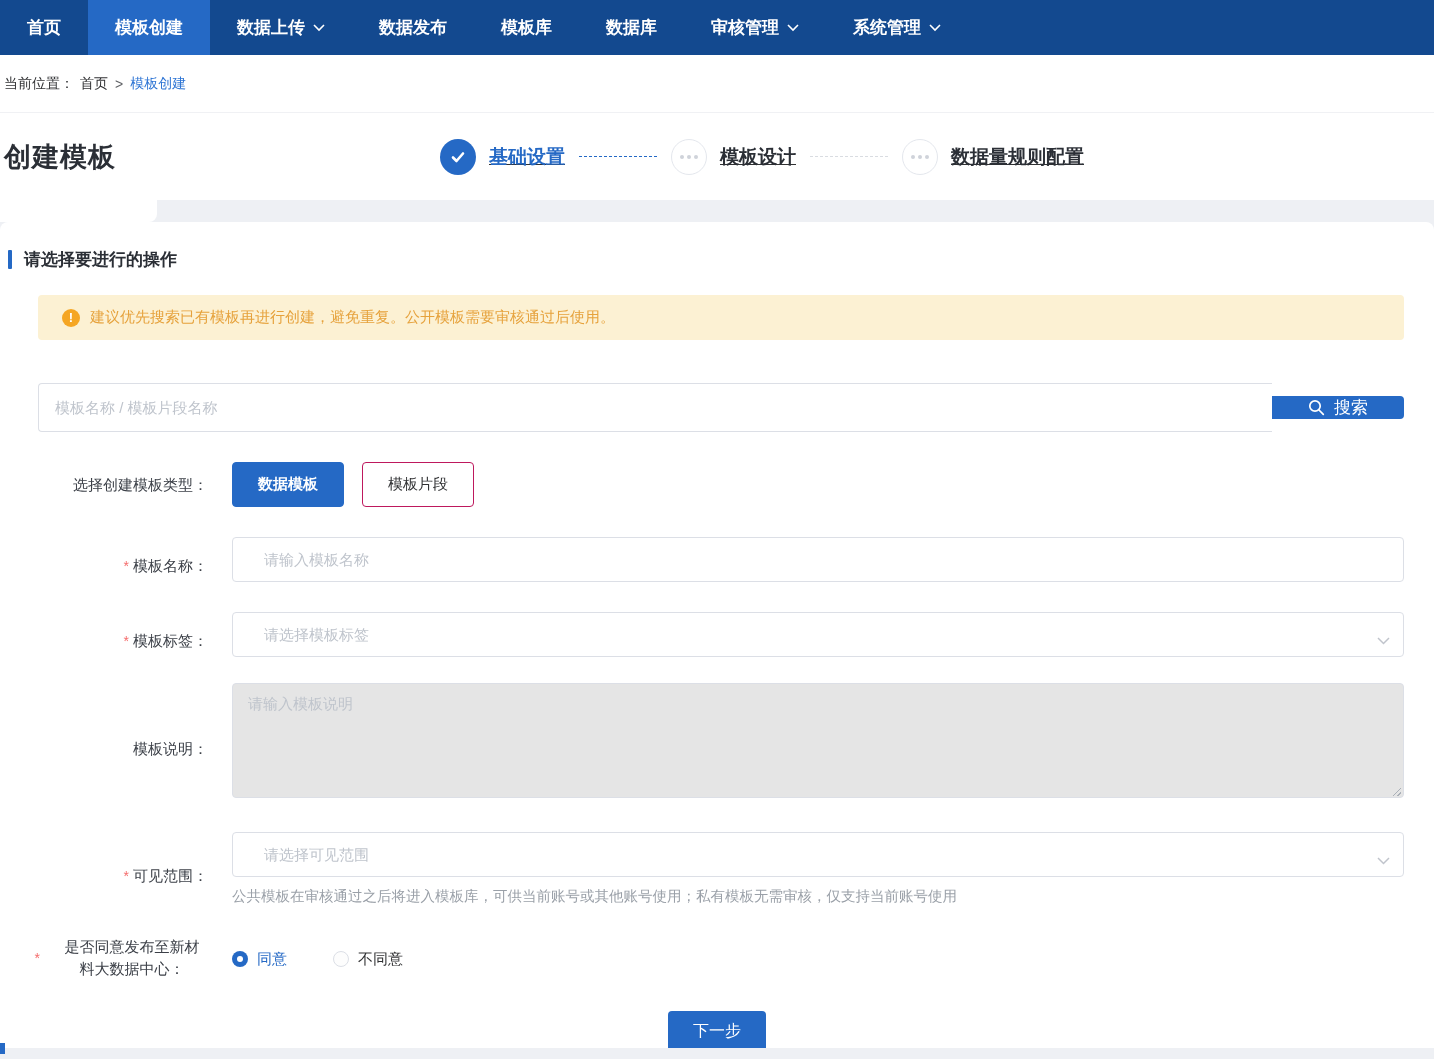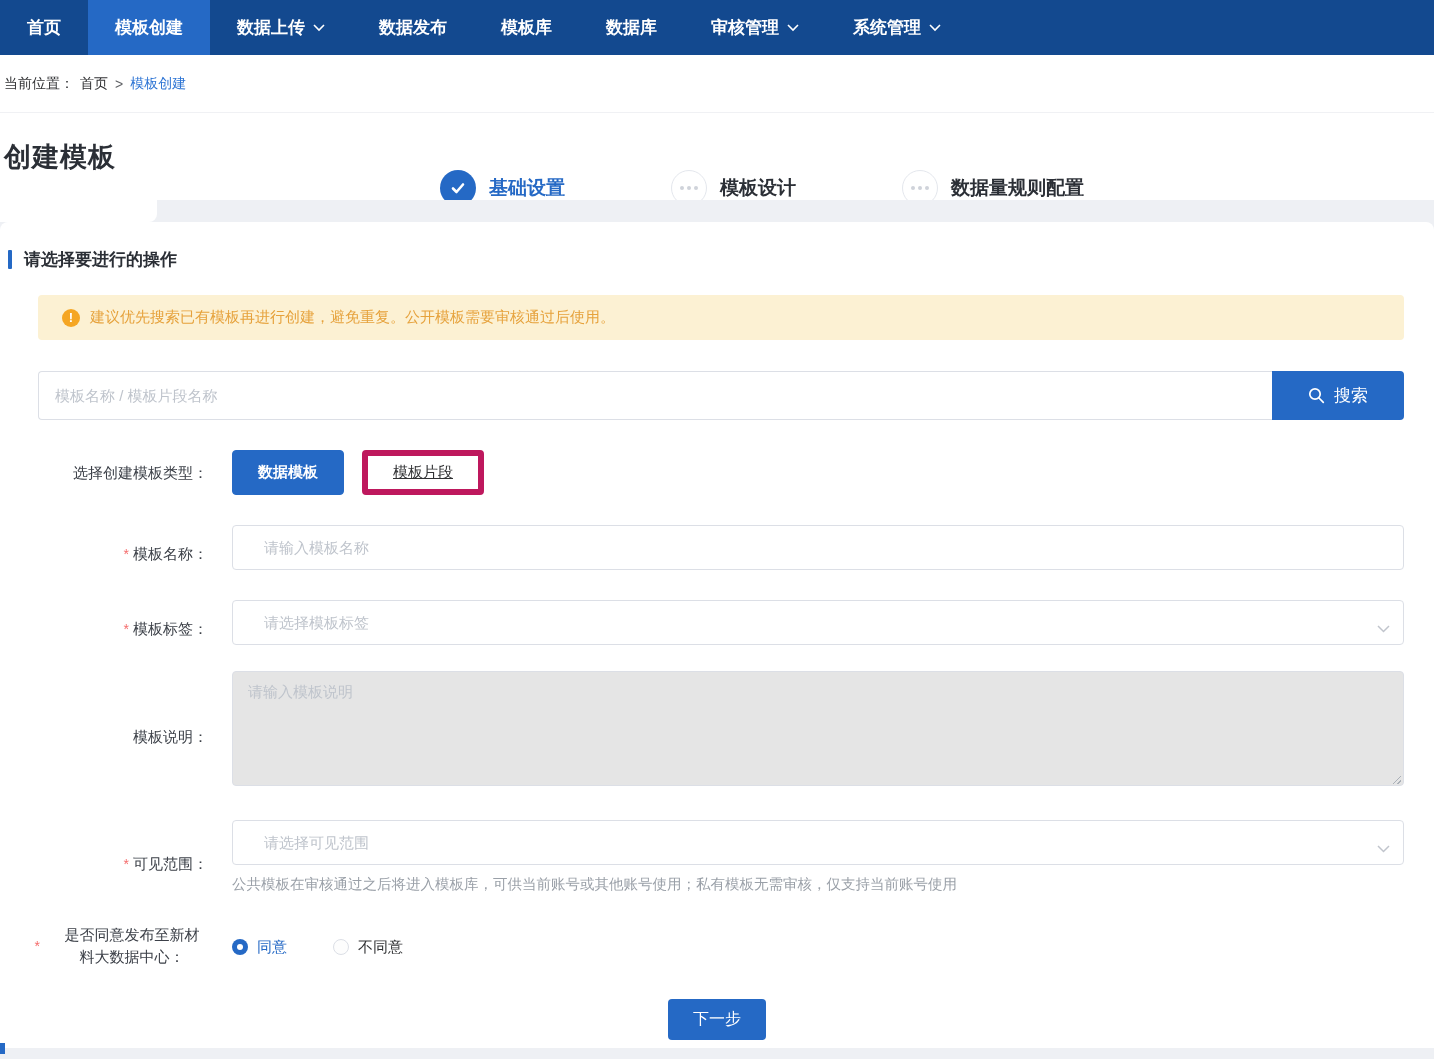--- a/index.html
+++ b/index.html
@@ -26,21 +26,21 @@
     padding-left: 4px; font-size: 14px; border-bottom: 1px solid #f0f1f4;
   }
   .breadcrumb-bar .bc-prefix { color: #303133; }
   .breadcrumb-bar .bc-home { color: #303133; margin-left: 6px; cursor: pointer; }
   .breadcrumb-bar .bc-sep { color: #606266; margin: 0 7px; }
   .breadcrumb-bar .bc-current { color: #2D74D4; cursor: pointer; }
 
   
   .page-header { height: 87px; background: #fff; position: relative; display: flex; align-items: center; }
   .page-title { font-size: 27px; font-weight: bold; color: #2b2f36; margin-left: 4px; letter-spacing: 1px; }
-  .stepper { position: absolute; left: 440px; top: 6px; height: 100%; display: flex; align-items: flex-end; }
+  .stepper { position: absolute; left: 440px; top: 0; height: 100%; display: flex; align-items: center; text-decoration: underline; }
   .step { display: flex; align-items: center; }
   .step-circle {
     width: 36px; height: 36px; border-radius: 50%; display: flex;
     align-items: center; justify-content: center; flex: none;
   }
   .step-circle.done { background: #2569C5; }
   .step-circle.pending { background: #fff; border: 1px solid #e4e7ed; gap: 3px; }
   .step-circle.pending .dot { width: 4px; height: 4px; border-radius: 50%; background: #cfd3da; }
   .step-label { font-size: 19px; font-weight: bold; margin-left: 13px; white-space: nowrap; }
   .step.active .step-label { color: #2569C5; }
@@ -64,21 +64,21 @@
     margin: 24px 30px 0 38px; height: 45px; background: #FCF1D3; border-radius: 4px;
     display: flex; align-items: center; padding-left: 24px;
   }
   .notice-icon {
     width: 18px; height: 18px; border-radius: 50%; background: #F5A623; color: #fff;
     font-size: 13px; font-weight: bold; display: flex; align-items: center; justify-content: center; flex: none;
   }
   .notice-text { color: #E6A23C; font-size: 15px; margin-left: 10px; }
 
   
-  .search-row { margin: 31px 30px 0 38px; display: flex; height: 49px; }
+  .search-row { margin: 43px 30px 0 38px; display: flex; height: 49px; align-items: center; }
   .search-input {
     flex: 1; height: 49px; border: 1px solid #dcdfe6; border-right: none; border-radius: 4px 0 0 4px;
     padding: 0 16px; font-size: 15px; outline: none; color: #303133; background: #fff;
     font-family: "Liberation Sans", "DejaVu Sans", sans-serif;
   }
   input::placeholder, textarea::placeholder { color: #bfc4cc; opacity: 1; }
   .search-btn {
     width: 132px; background: #2569C5; border: none; border-radius: 0 4px 4px 0;
     color: #fff; font-size: 17px; cursor: pointer; display: flex; align-items: center; justify-content: center; gap: 9px;
     font-family: "Liberation Sans", "DejaVu Sans", sans-serif;
@@ -113,21 +113,21 @@
   .field-hint { font-size: 14.5px; color: #9aa0a8; margin-top: 9px; line-height: 20px; }
 
   
   .type-btns { display: flex; gap: 18px; margin-left: 24px; }
   .type-btn {
     height: 45px; padding: 0 25px; border-radius: 4px; font-size: 15px; cursor: pointer;
     display: flex; align-items: center; justify-content: center;
     font-family: "Liberation Sans", "DejaVu Sans", sans-serif;
   }
   .type-btn.active { background: #2569C5; color: #fff; border: 1px solid #2569C5; font-weight: bold; }
-  .type-btn.plain { background: #fff; color: #303133; border: 6px solid #be185d; text-decoration: underline; }
+  .type-btn.plain { background: #fff; color: #303133; border: 1px solid #be185d; }
 
   
   .radio-group { display: flex; align-items: center; gap: 46px; margin-left: 24px; padding-top: 2px; }
   .radio-option { display: flex; align-items: center; gap: 9px; cursor: pointer; }
   .radio-dot { width: 16px; height: 16px; border-radius: 50%; flex: none; position: relative; }
   .radio-dot.checked { background: #2569C5; }
   .radio-dot.checked::after {
     content: ""; position: absolute; left: 5px; top: 5px; width: 6px; height: 6px; border-radius: 50%; background: #fff;
   }
   .radio-dot.unchecked { background: #fdfdfd; border: 1px solid #dcdfe6; }

